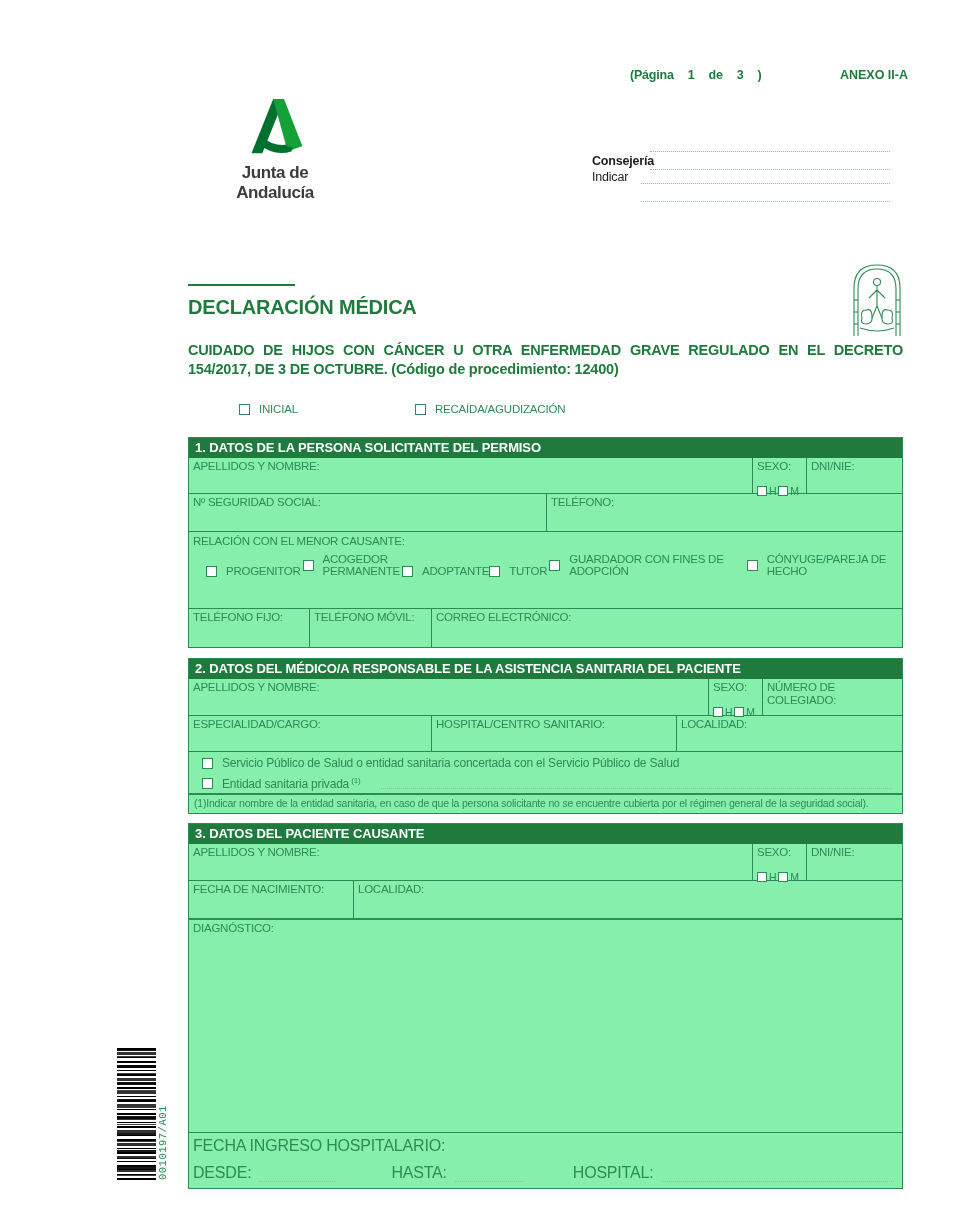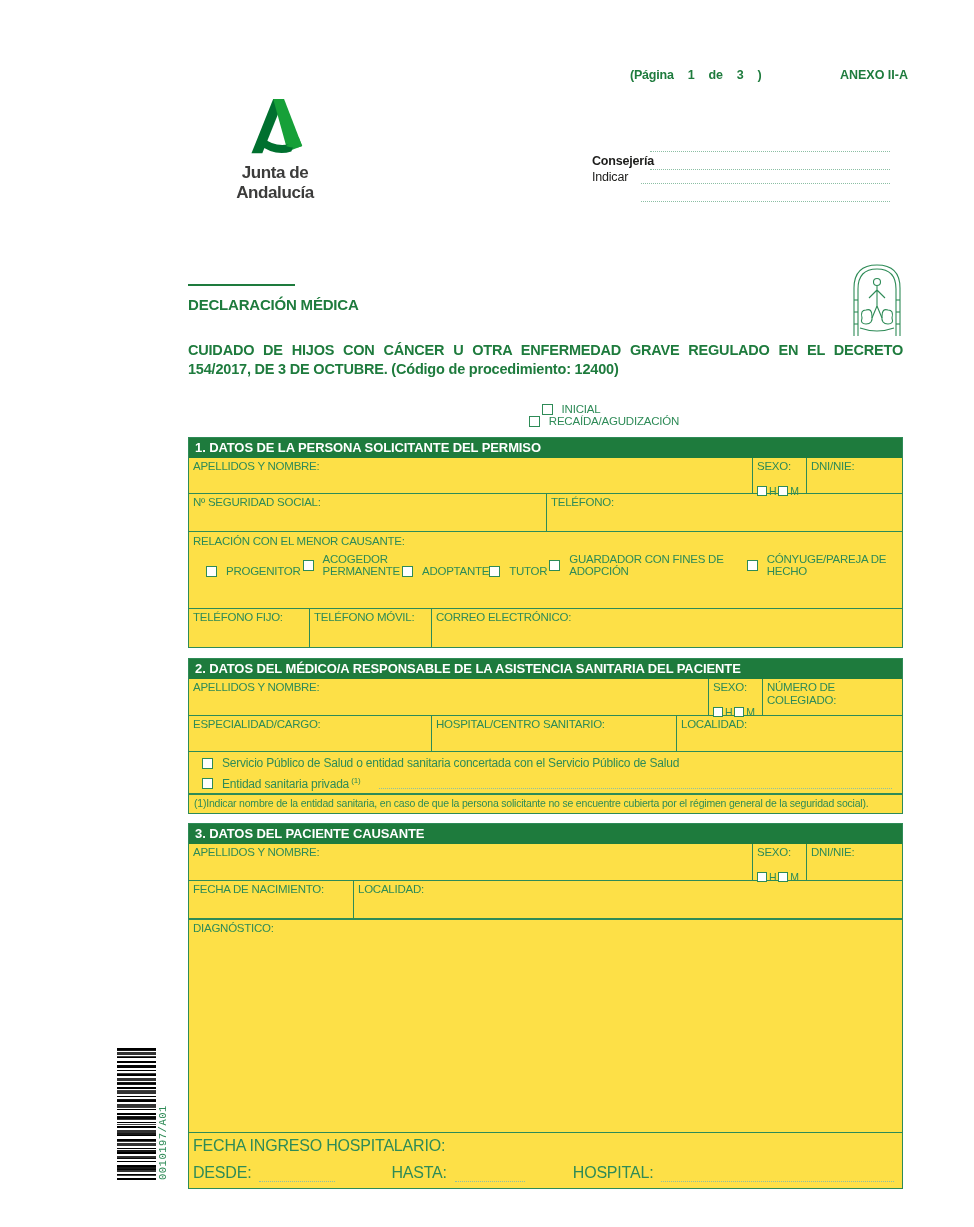--- a/index.html
+++ b/index.html
@@ -19,36 +19,36 @@
   .logo { position:absolute; left:202px; top:95px; width:146px; text-align:center; }
   .logo svg { display:block; margin:0 auto; }
   .logo-text { margin-top:4px; font-size:17px; font-weight:bold; color:#3c3c3b; letter-spacing:-0.4px; }
 
   
   .cab-label { position:absolute; font-size:12.5px; color:#1d1d1b; letter-spacing:-0.2px; }
   .dotline { position:absolute; border-bottom:1.5px dotted #8cbfa4; height:0; }
 
   
   .decl-rule { position:absolute; left:188px; top:284px; width:107px; height:2px; background:#1e7b3d; }
-  .decl-title { position:absolute; left:188px; top:296px; font-size:15px; font-weight:bold; color:#1e7b3d; letter-spacing:-0.2px; }
+  .decl-title { position:absolute; left:188px; top:296px; font-size:20px; font-weight:bold; color:#1e7b3d; letter-spacing:-0.2px; }
   .emblem { position:absolute; left:851px; top:260px; }
 
   .main-title { position:absolute; left:188px; top:341px; width:715px;
     font-size:14.5px; font-weight:bold; color:#1e7b3d; text-align:justify; line-height:1.33; letter-spacing:-0.2px; }
 
   
   .cb { display:inline-block; width:11px; height:11px; border:1.3px solid #2e8b57; background:#fff; flex:none; }
   .cb.small { width:10px; height:10px; }
 
-  .top-checks { position:absolute; left:188px; top:403px; width:715px; display:flex; align-items:center;flex-direction:column; }
+  .top-checks { position:absolute; left:188px; top:403px; width:715px; display:flex; align-items:center; }
   .top-check { display:flex; align-items:center; gap:9px; font-size:11.5px; color:#2e8b57; letter-spacing:-0.2px; }
 
   
   .form-col { position:absolute; left:188px; top:437px; width:715px; }
-  .section { border:1.5px solid #2e8b57; margin-bottom:10px; background:#fde047; }
+  .section { border:1.5px solid #2e8b57; margin-bottom:10px; background:#86efac; }
   .sec-header { background:#1e7b3d; color:#fff; font-weight:bold; font-size:13px;
     padding:3px 6px 3px 6px; height:20px; line-height:14px; letter-spacing:-0.1px; }
   .row { display:flex; border-bottom:1px solid #2e8b57; }
   .row:last-child { border-bottom:none; }
   .cell { padding:2px 4px; font-size:11.5px; color:#2e8b57; letter-spacing:-0.25px; line-height:1.15; }
   .cell + .cell { border-left:1px solid #2e8b57; }
   .grow { flex:1; }
   .sexo-cell { width:54px; flex:none; display:flex; flex-direction:column; gap:12px; }
   .sexo-boxes { display:flex; align-items:center; gap:2px; font-size:10.5px; }
   .rel-block { padding:3px 4px 5px 4px; font-size:11.5px; color:#2e8b57; letter-spacing:-0.25px; }

